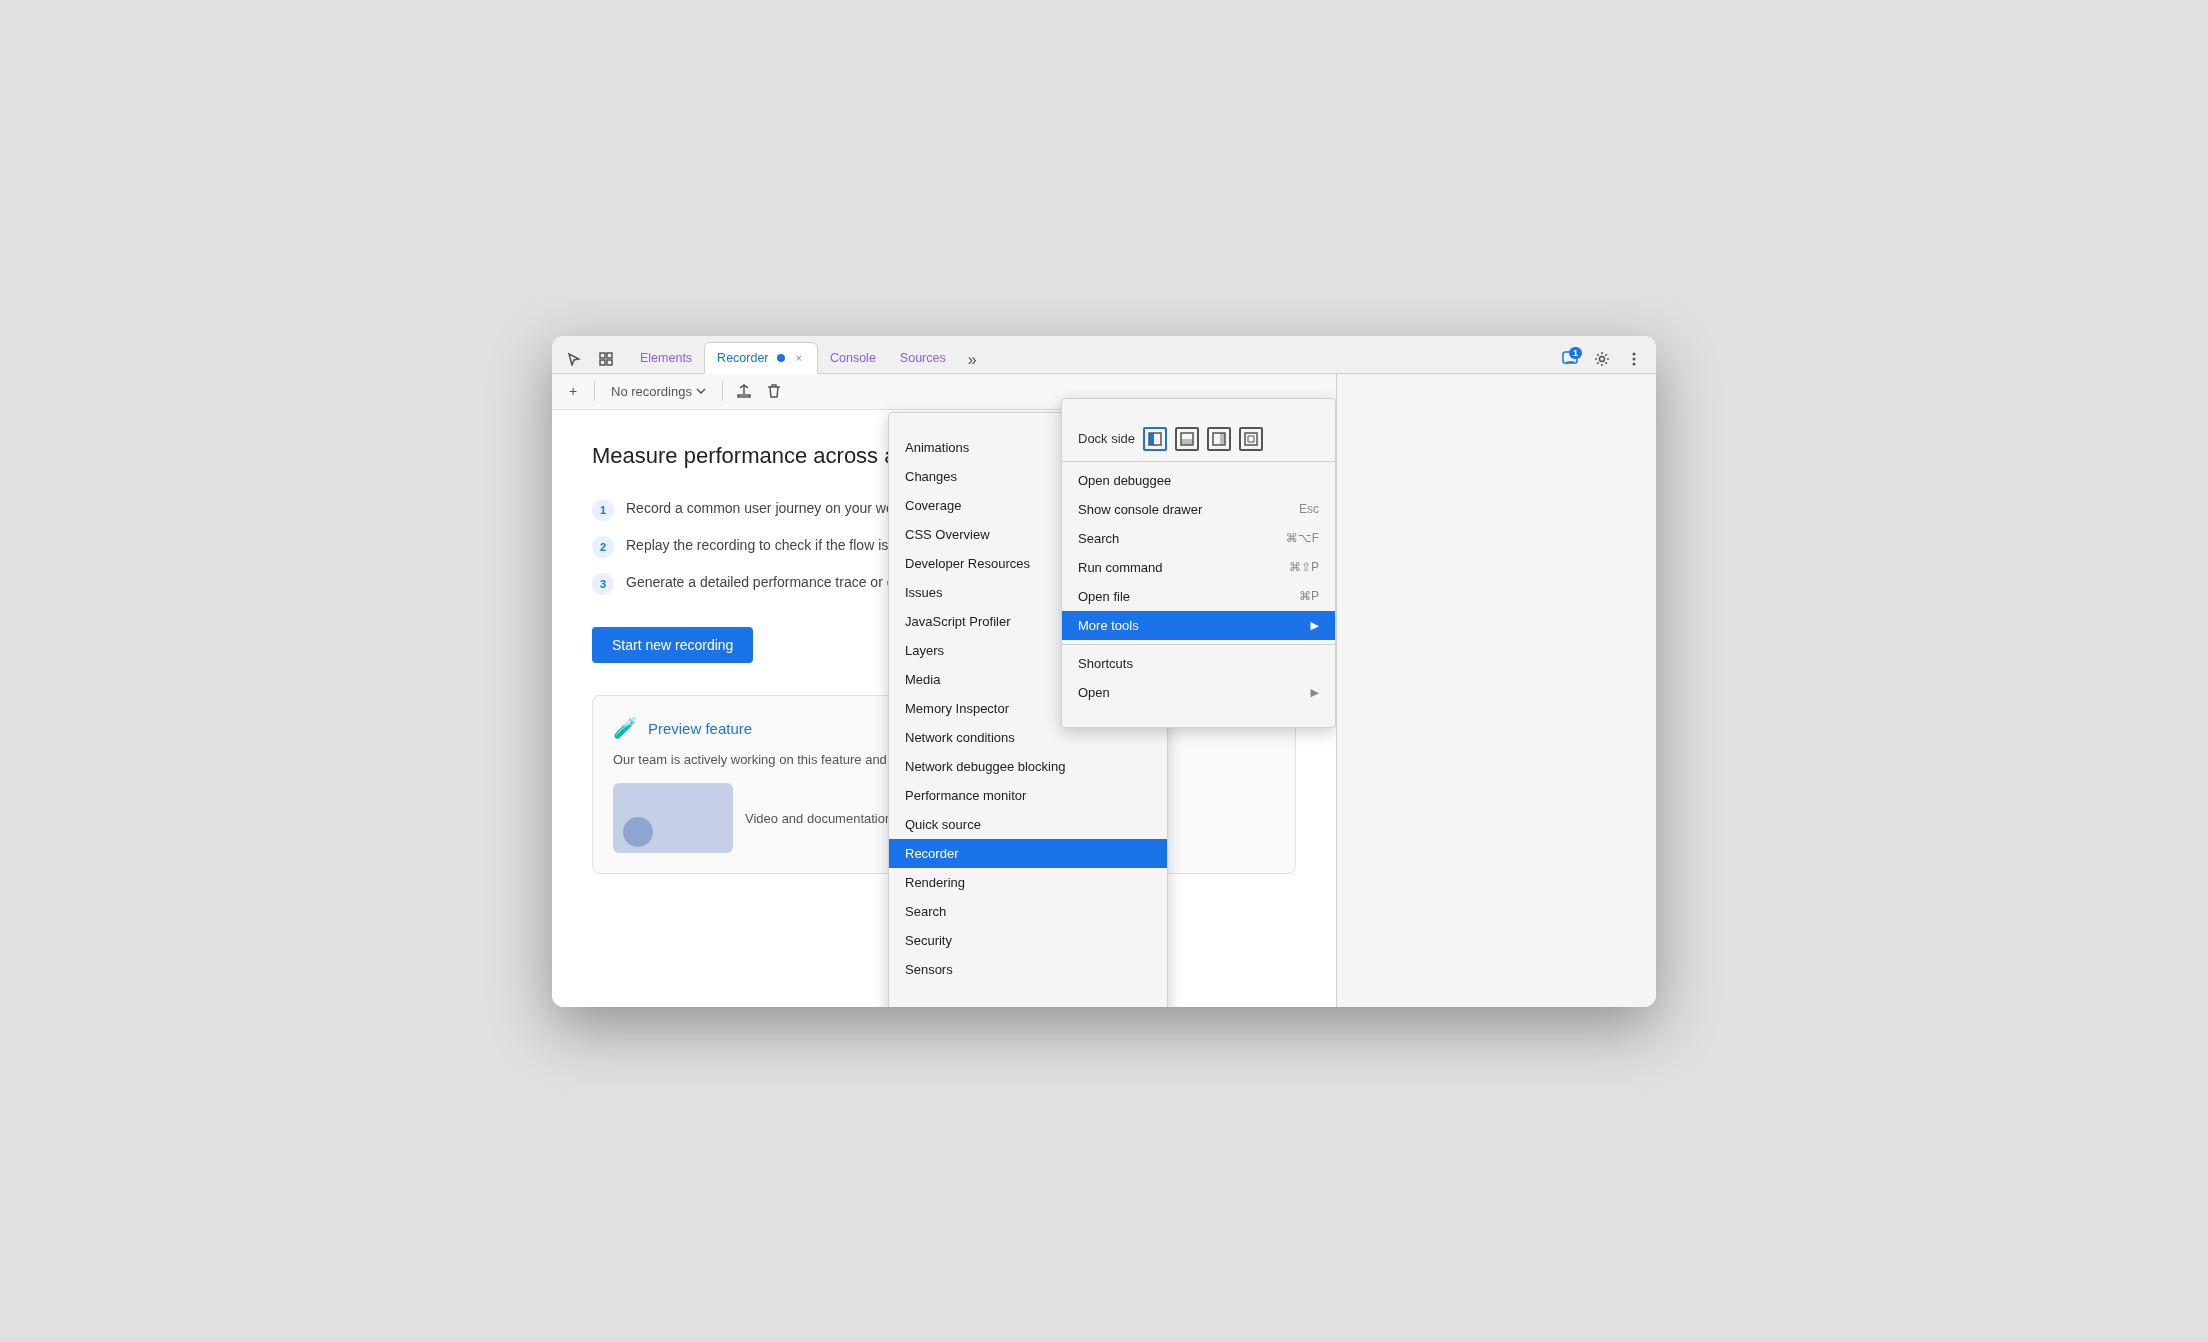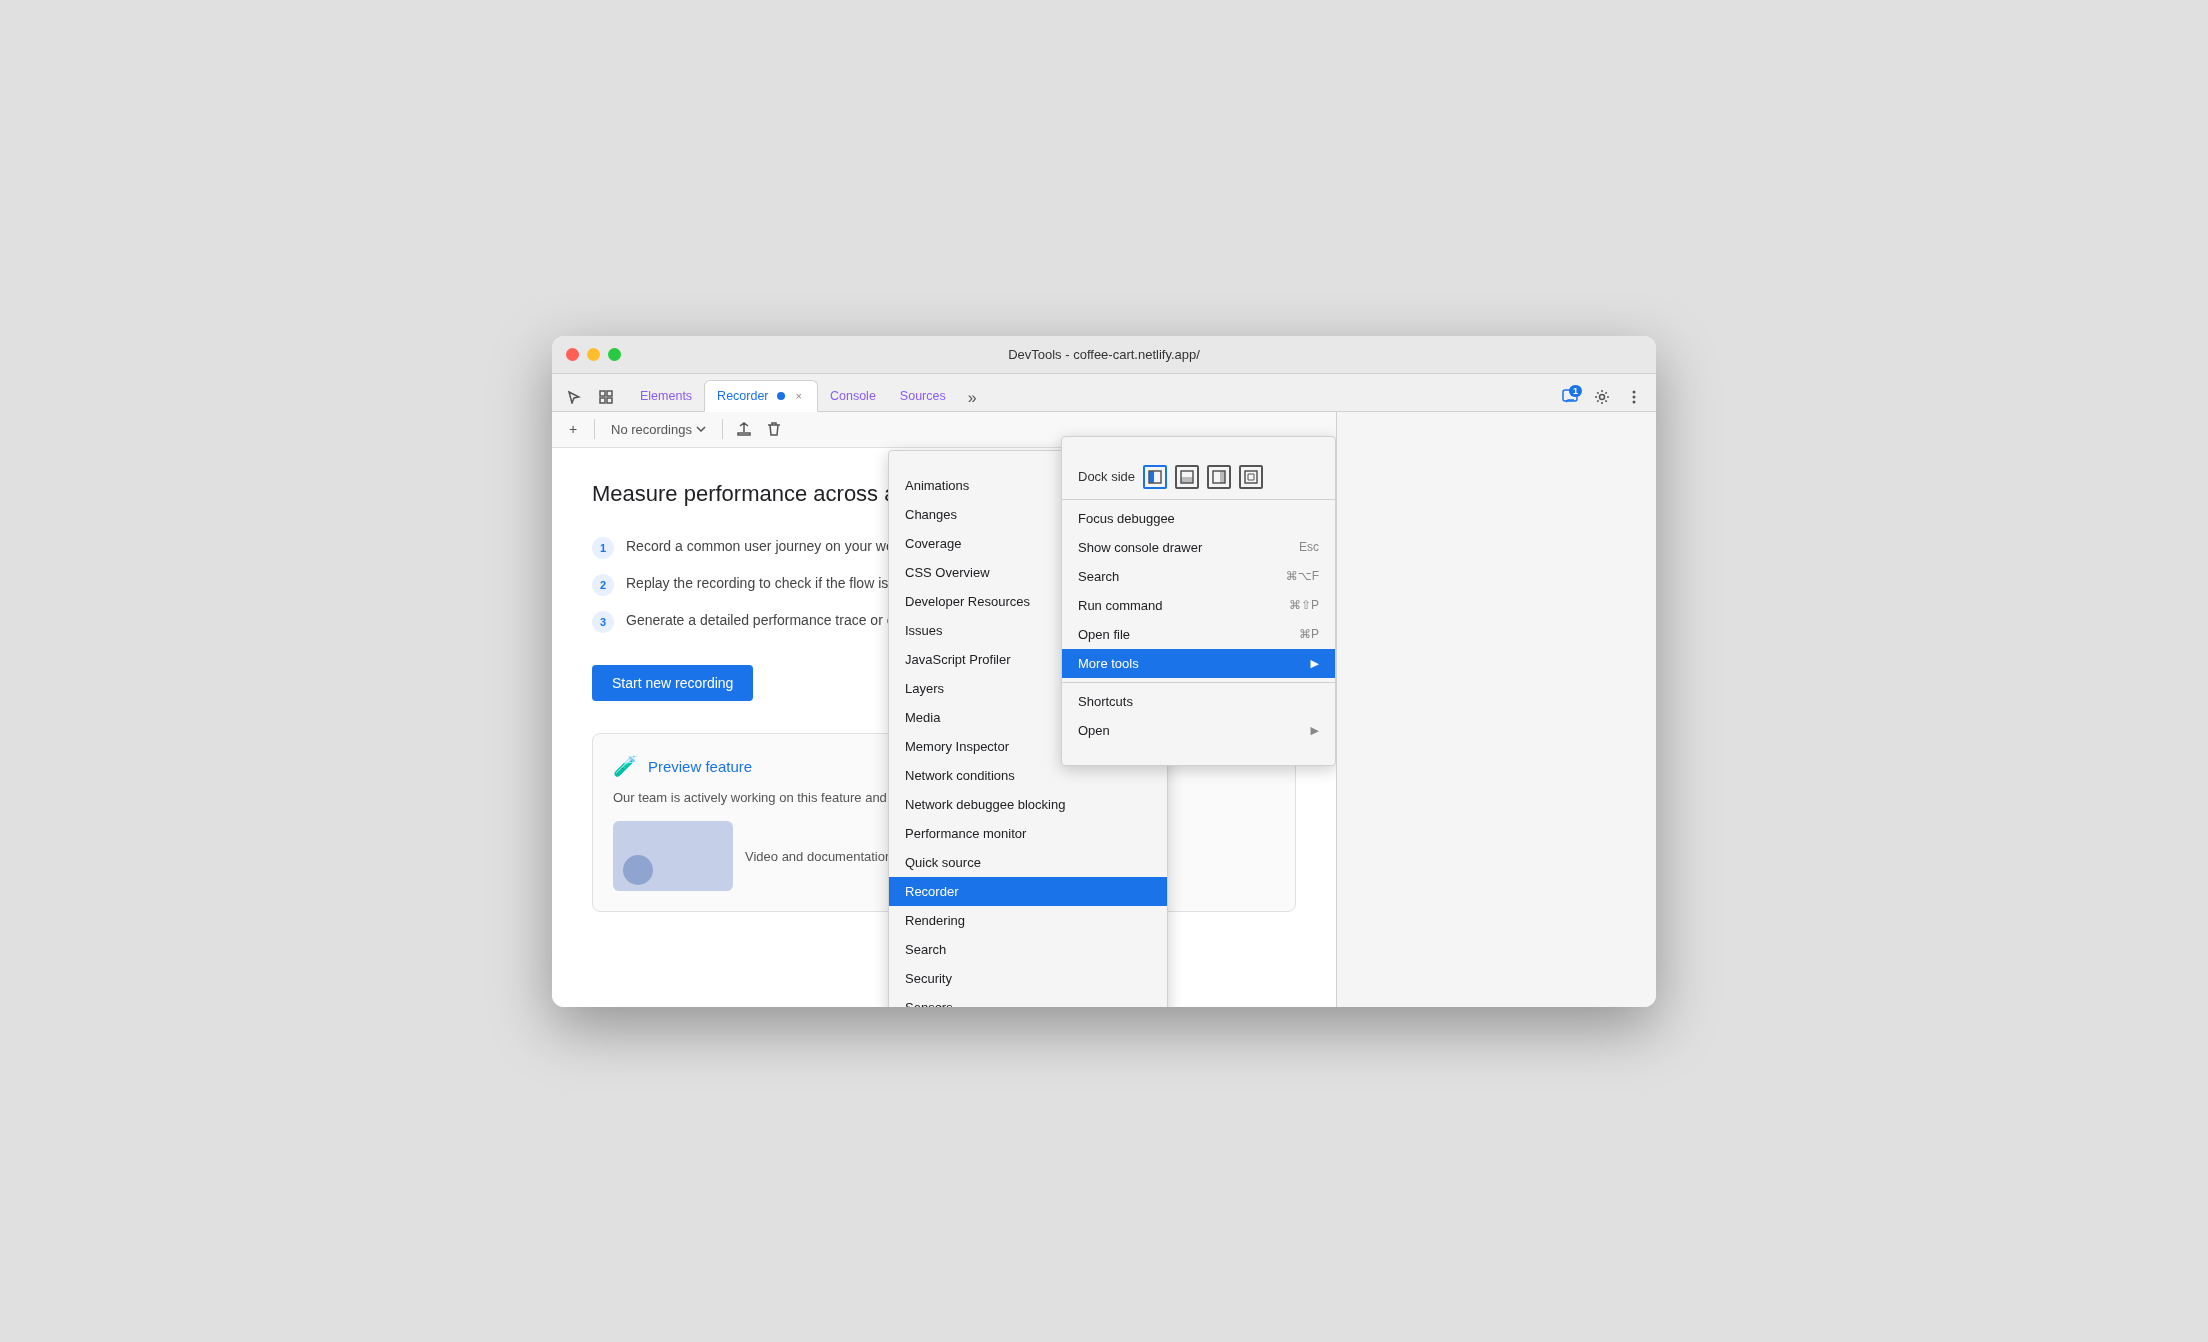--- a/index.html
+++ b/index.html
@@ -389,28 +389,20 @@
       border-left: 1px solid #d0d0d0;
       flex-shrink: 0;
       overflow-y: auto;
     }
   </style>
 </head>
 <body>
 
 <div class="window">
 
-  <div class="title-bar">
-    <div class="traffic-lights">
-      <div class="traffic-light tl-red"></div>
-      <div class="traffic-light tl-yellow"></div>
-      <div class="traffic-light tl-green"></div>
-    </div>
-    <span class="title-text">DevTools - coffee-cart.netlify.app/</span>
-  </div>
 
   <div class="tab-bar">
     <div class="tab-icons">
       <div class="tab-icon-btn">
         <svg width="14" height="14" viewBox="0 0 14 14">
             <path d="M2 2l10 5-5 1-2 5z" fill="none" stroke="#555" stroke-width="1.5"></path>
           </svg>
       </div>
       <div class="tab-icon-btn">
         <svg width="14" height="14" viewBox="0 0 14 14">
@@ -612,21 +604,21 @@
             </div>
             <div class="dock-icon">
               <svg width="14" height="14" viewBox="0 0 14 14">
                   <rect x="1" y="1" width="12" height="12" fill="none" stroke="#555" stroke-width="1.5"></rect>
                   <path d="M4 4h6v6H4z" fill="none" stroke="#555" stroke-width="1"></path>
                 </svg>
             </div>
           </div>
           <div class="menu-divider"></div>
           <div class="menu-item">
-            <span>Focus debuggee</span>
+            <span>Open debuggee</span>
           </div>
           <div class="menu-item">
             <span>Show console drawer</span>
             <span class="shortcut">Esc</span>
           </div>
           <div class="menu-item">
             <span>Search</span>
             <span class="shortcut">⌘⌥F</span>
           </div>
           <div class="menu-item">

